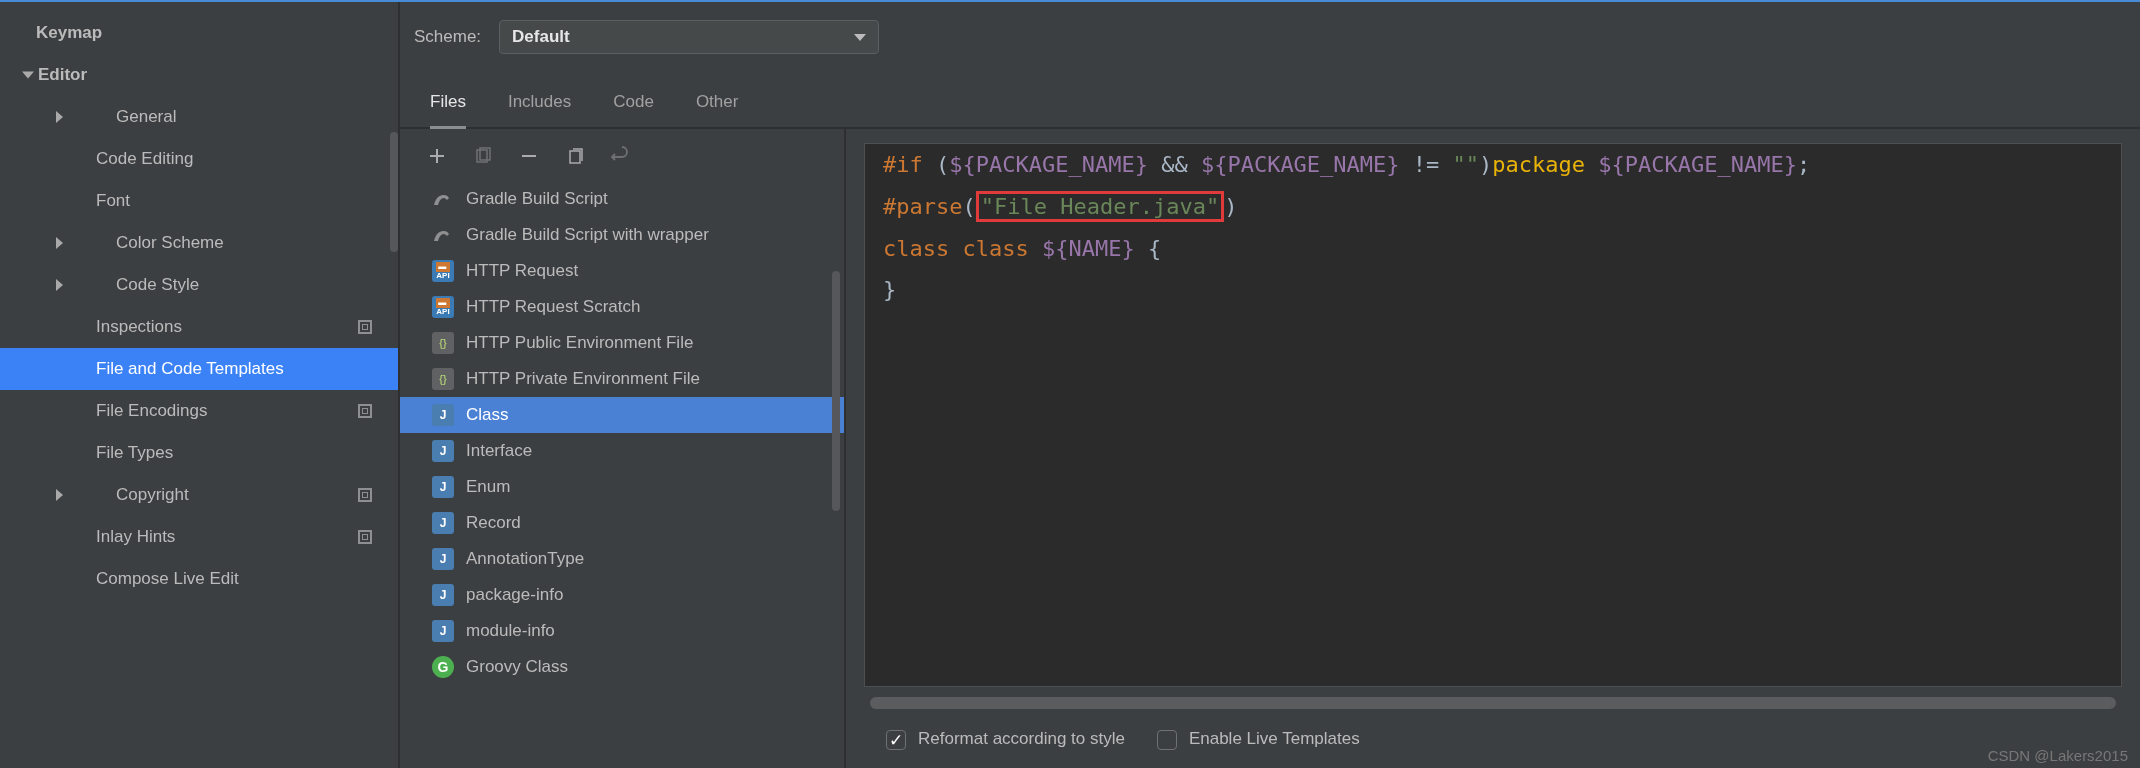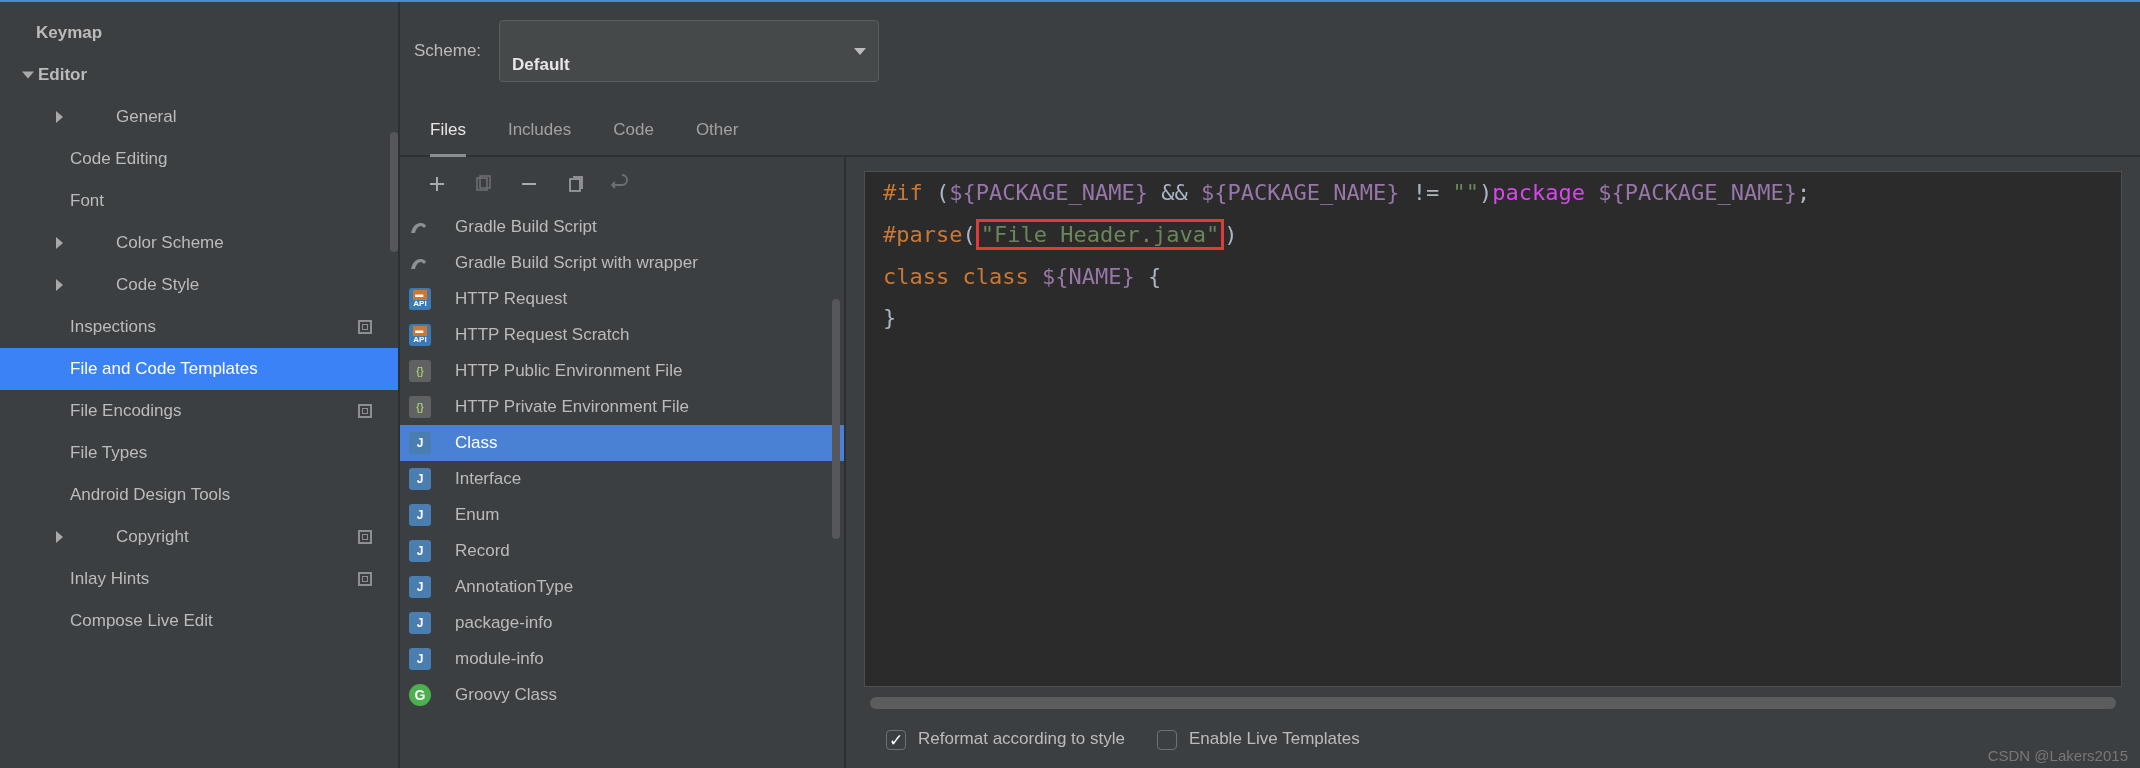--- a/index.html
+++ b/index.html
@@ -7,21 +7,21 @@
     background: #3c3f41; color: #bbbbbb; font-family: -apple-system, "Segoe UI", sans-serif;
     font-size: 17px; width: 2140px; height: 768px; overflow: hidden; display: flex;
     border-top: 2px solid #4a8bd6;
   }
   .sidebar { width: 400px; background: #3c3f41; border-right: 2px solid #2e2f30; position: relative; }
   .sidebar-scroll { position:absolute; right:0; top:130px; width:8px; height:120px; background:#55575a; border-radius:4px;}
   .tree { list-style: none; padding: 10px 0 0 0; }
   .tree li { padding: 11px 0 11px 42px; cursor: default; position: relative; white-space: nowrap; }
   .tree li.root { padding-left: 36px; font-weight: 600; }
   .tree li.root.exp { padding-left: 38px; }
-  .tree li.sub1 { padding-left: 70px; }
+  .tree li.sub1 { padding-left: 96px; }
   .tree li.sub1.arrow { padding-left: 116px; }
   .tree li.selected { background: #3b82f6; color: #fff; }
   .chev { position: absolute; left: 18px; top: 50%; transform: translateY(-50%); width: 0; height: 0; }
   .chev.down { left:22px; border-left: 6px solid transparent; border-right: 6px solid transparent; border-top: 7px solid #a9a9a9;}
   .chev.right { border-top: 6px solid transparent; border-bottom: 6px solid transparent; border-left: 7px solid #a9a9a9;}
   .sub1 .chev { left: 56px; }
   .pin { position: absolute; right: 26px; top: 50%; transform: translateY(-50%); width: 14px; height: 14px; border:2px solid #8e8f91;}
   .pin::after{content:"";position:absolute;inset:2px;border:1px solid #8e8f91;}
   .main { flex: 1; display: flex; flex-direction: column; }
   .top-row { display: flex; align-items: center; padding: 18px 0 18px 14px; gap: 18px; }
@@ -31,31 +31,31 @@
   .tabs { display: flex; gap: 42px; padding: 0 0 0 30px; border-bottom: 2px solid #2e2f30; margin-top: 10px;}
   .tab { padding: 10px 0 14px; color: #a1a1a1; cursor: pointer; }
   .tab.active { color: #e6e6e6; border-bottom: 3px solid #8a8e91; margin-bottom:-2px;}
   .body { display: flex; flex: 1; min-height:0;}
   .list-col { width: 446px; border-right: 2px solid #2e2f30; display:flex; flex-direction:column;}
   .toolbar { display: flex; gap: 24px; padding: 16px 0 14px 26px; align-items: center; }
   .tool-ico { width: 22px; height: 22px; color:#a9abad; display:flex; align-items:center; justify-content:center;}
   .tool-ico.dis { opacity: 0.45;}
   .file-list { flex:1; overflow: hidden; position:relative;}
   .file-list-scroll{position:absolute;right:4px;top:90px;width:8px;height:240px;background:#55575a;border-radius:4px;}
-  .file-item { display: flex; align-items: center; gap: 24px; padding: 7px 0 7px 9px; white-space: nowrap;}
+  .file-item { display: flex; align-items: center; gap: 12px; padding: 7px 0 7px 32px; white-space: nowrap;}
   .file-item.selected { background: #4a81d4; color: #fff; }
   .f-icon { width: 22px; height: 22px; flex-shrink:0; display:flex; align-items:center; justify-content:center; border-radius:3px;}
   .ico-gradle{color:#8e8f91;}
   .ico-api{background:#3a7bb5;color:#fff;font-size:9px;font-weight:700;line-height:1;}
   .ico-env{background:#5f6163;color:#bfe07a;font-size:11px;}
   .ico-java{background:#4a7db0;color:#fff;font-size:12px;font-weight:700;}
   .ico-groovy{background:#4cb050;color:#fff;font-size:14px;font-weight:700;border-radius:50%;}
   .editor-col { flex: 1; display: flex; flex-direction: column; padding: 14px 0 0 0; }
   .code { font-family: "Menlo","Consolas",monospace; font-size: 22px; line-height: 1.9; padding: 0 0 0 18px; background:#2b2b2b; border:1px solid #4d4f51; margin:0 18px; flex:1; overflow:auto; position:relative;}
-  .cw-if{color:#cc7832;} .cw-pkg{color:#d946ef;margin-top:40px;} .cw-pub{color:#cc7832;}
+  .cw-if{color:#cc7832;} .cw-pkg{color:#eab308;margin-top:40px;} .cw-pub{color:#cc7832;}
   .cv-var{color:#9876aa;} .cv-str{color:#6a8759;}
   .cv-name{color:#9876aa;} .cv-brace{color:#a9b7c6;} .cv-txt{color:#a9b7c6;}
   .highlight { border: 3px solid #e03a3a; padding: 0 2px; }
   .hscroll{ margin: 8px 22px 0 22px; height:16px; background:#3c3f41; border-radius:8px; position:relative;}
   .hscroll::after{content:"";position:absolute;left:2px;top:2px;width:calc(100% - 4px);height:12px;background:#5a5c5e;border-radius:6px;}
   .bottom { display: flex; align-items: center; gap: 32px; padding: 18px 0 18px 40px; }
   .cb { width: 20px; height: 20px; border:1px solid #6e7072; border-radius:4px; display:inline-flex; align-items:center; justify-content:center; margin-right:12px; vertical-align:middle;}
   .cb.on{color:#fff;}
   .watermark { position: fixed; bottom: 4px; right: 12px; color:#777; font-size: 15px; }
 </style>
@@ -68,33 +68,32 @@
       <li class="root exp"><span class="chev down"></span>Editor</li>
       <li class="sub1 arrow"><span class="chev right"></span>General</li>
       <li class="sub1">Code Editing</li>
       <li class="sub1">Font</li>
       <li class="sub1 arrow"><span class="chev right"></span>Color Scheme</li>
       <li class="sub1 arrow"><span class="chev right"></span>Code Style</li>
       <li class="sub1">Inspections<span class="pin"></span></li>
       <li class="sub1 selected">File and Code Templates</li>
       <li class="sub1">File Encodings<span class="pin"></span></li>
       <li class="sub1">File Types</li>
-      <li class="sub1">Android Design Tools</li>
       <li class="sub1 arrow"><span class="chev right"></span>Copyright<span class="pin"></span></li>
       <li class="sub1">Inlay Hints<span class="pin"></span></li>
       <li class="sub1">Compose Live Edit</li>
     </ul>
   <div class="sidebar-scroll"></div>
 </div>
 
 <div class="main">
   <div class="top-row">
     <span class="label">Scheme:</span>
     <div class="combo">
-      <span style="font-weight:600;color:#e6e6e6;margin-top:28px;">Default</span>
+      <span style="font-weight:600;color:#e6e6e6;">Default</span>
       <span class="tri"></span>
     </div>
   </div>
 
   <div class="tabs" id="tabs">
       <div class="tab active">Files</div>
       <div class="tab">Includes</div>
       <div class="tab">Code</div>
       <div class="tab">Other</div>
     </div>

